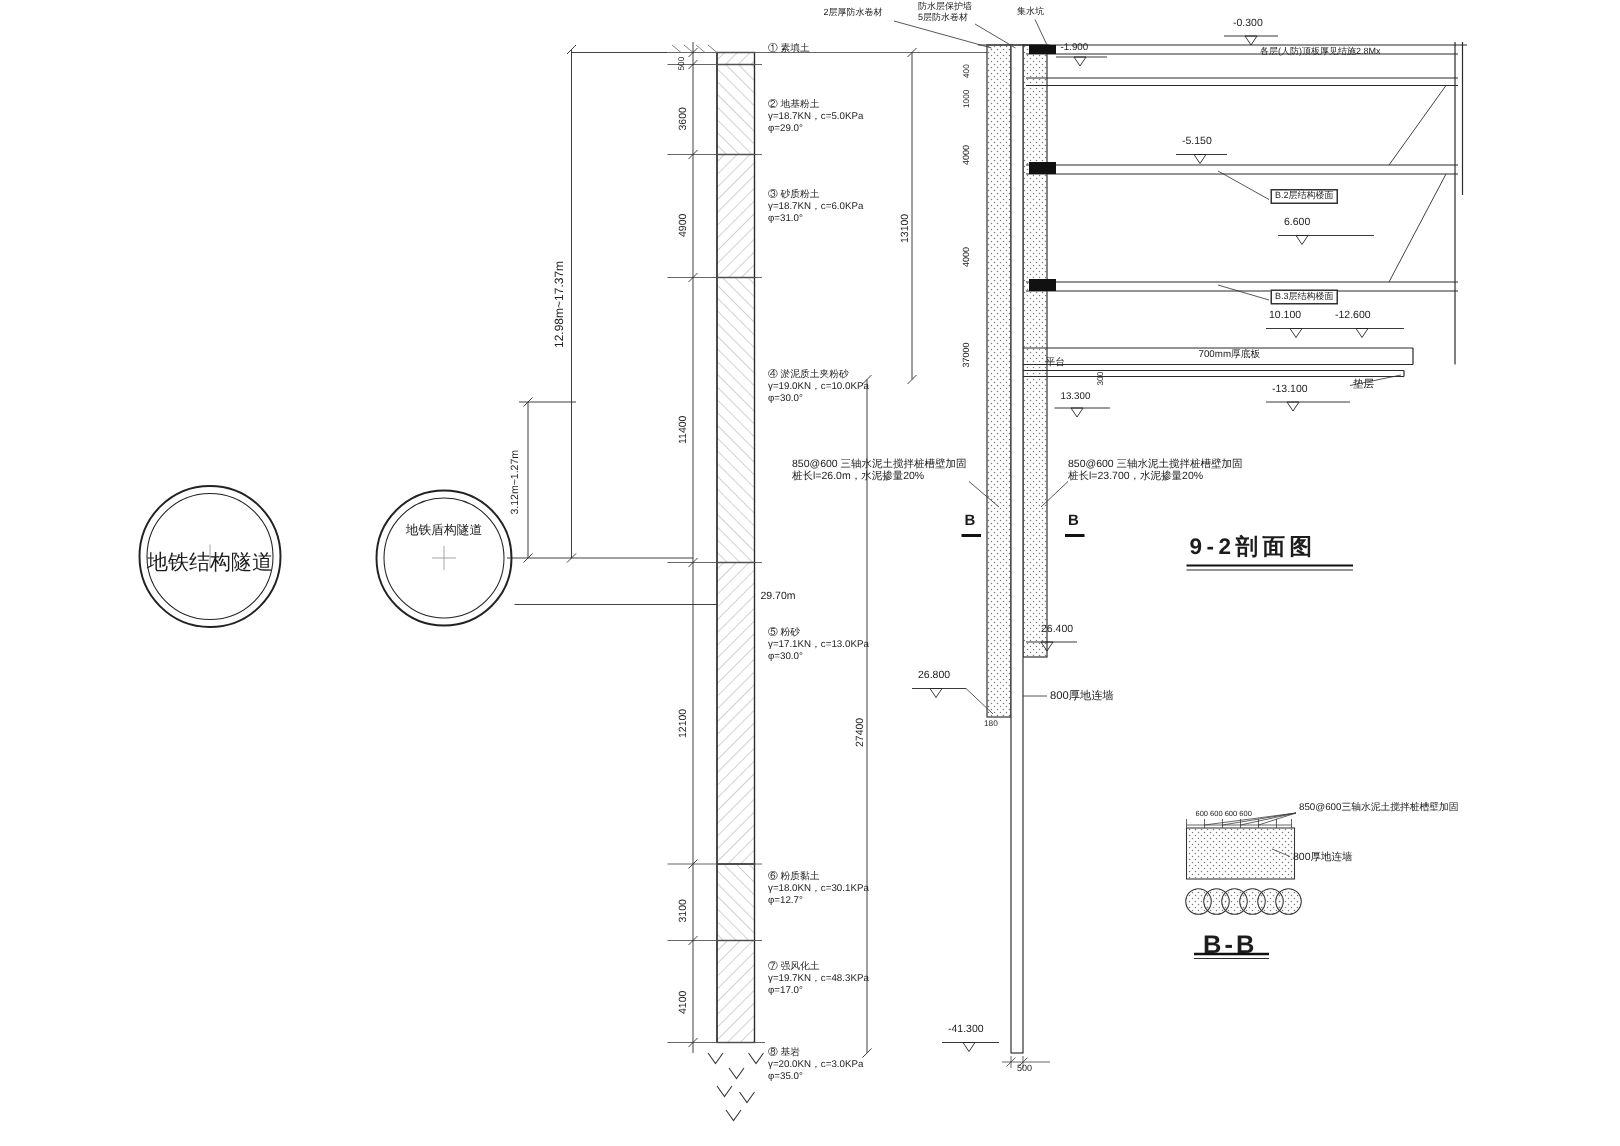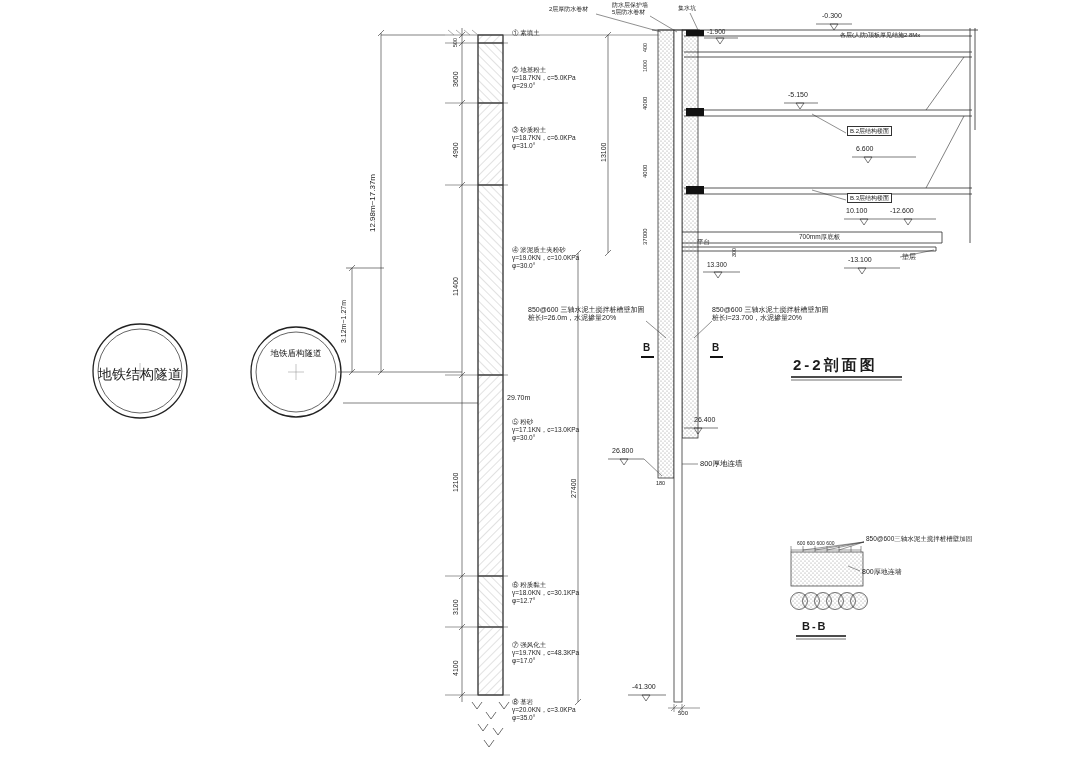--- a/index.html
+++ b/index.html
@@ -337,20 +337,20 @@
 <div class="lbl" style="left:697px;top:238px;font-size:6.5px">平台</div>
 <div class="lbl" style="left:707px;top:261px;font-size:6.5px">13.300</div>
 <div class="lbl" style="left:848px;top:256px">-13.100</div>
 <div class="lbl" style="left:902px;top:253px">垫层</div>
 <div class="lbl" style="left:694px;top:416px">26.400</div>
 <div class="lbl" style="left:612px;top:447px">26.800</div>
 <div class="lbl" style="left:632px;top:683px">-41.300</div>
 <div class="lbl" style="left:678px;top:710px;font-size:6px">500</div>
 <div class="lbl" style="left:656px;top:480px;font-size:5.5px">180</div>
 
-<div class="lbl b" style="left:793px;top:356px;font-size:15px;letter-spacing:3px">2-2剖面图</div>
+<div class="lbl b" style="left:793px;top:356px;font-size:15px;letter-spacing:3px">9-2剖面图</div>
 
 <div class="lbl" style="left:797px;top:540px;font-size:5px">600 600 600 600</div>
 <div class="lbl" style="left:866px;top:535px;font-size:6.5px">850@600三轴水泥土搅拌桩槽壁加固</div>
 <div class="lbl" style="left:862px;top:568px">800厚地连墙</div>
-<div class="lbl b" style="left:802px;top:620px;font-size:11px;letter-spacing:2px">B-B</div>
+<div class="lbl b" style="left:802px;top:620px;font-size:17px;letter-spacing:2px">B-B</div>
 
 </div>
 
 </body></html>

